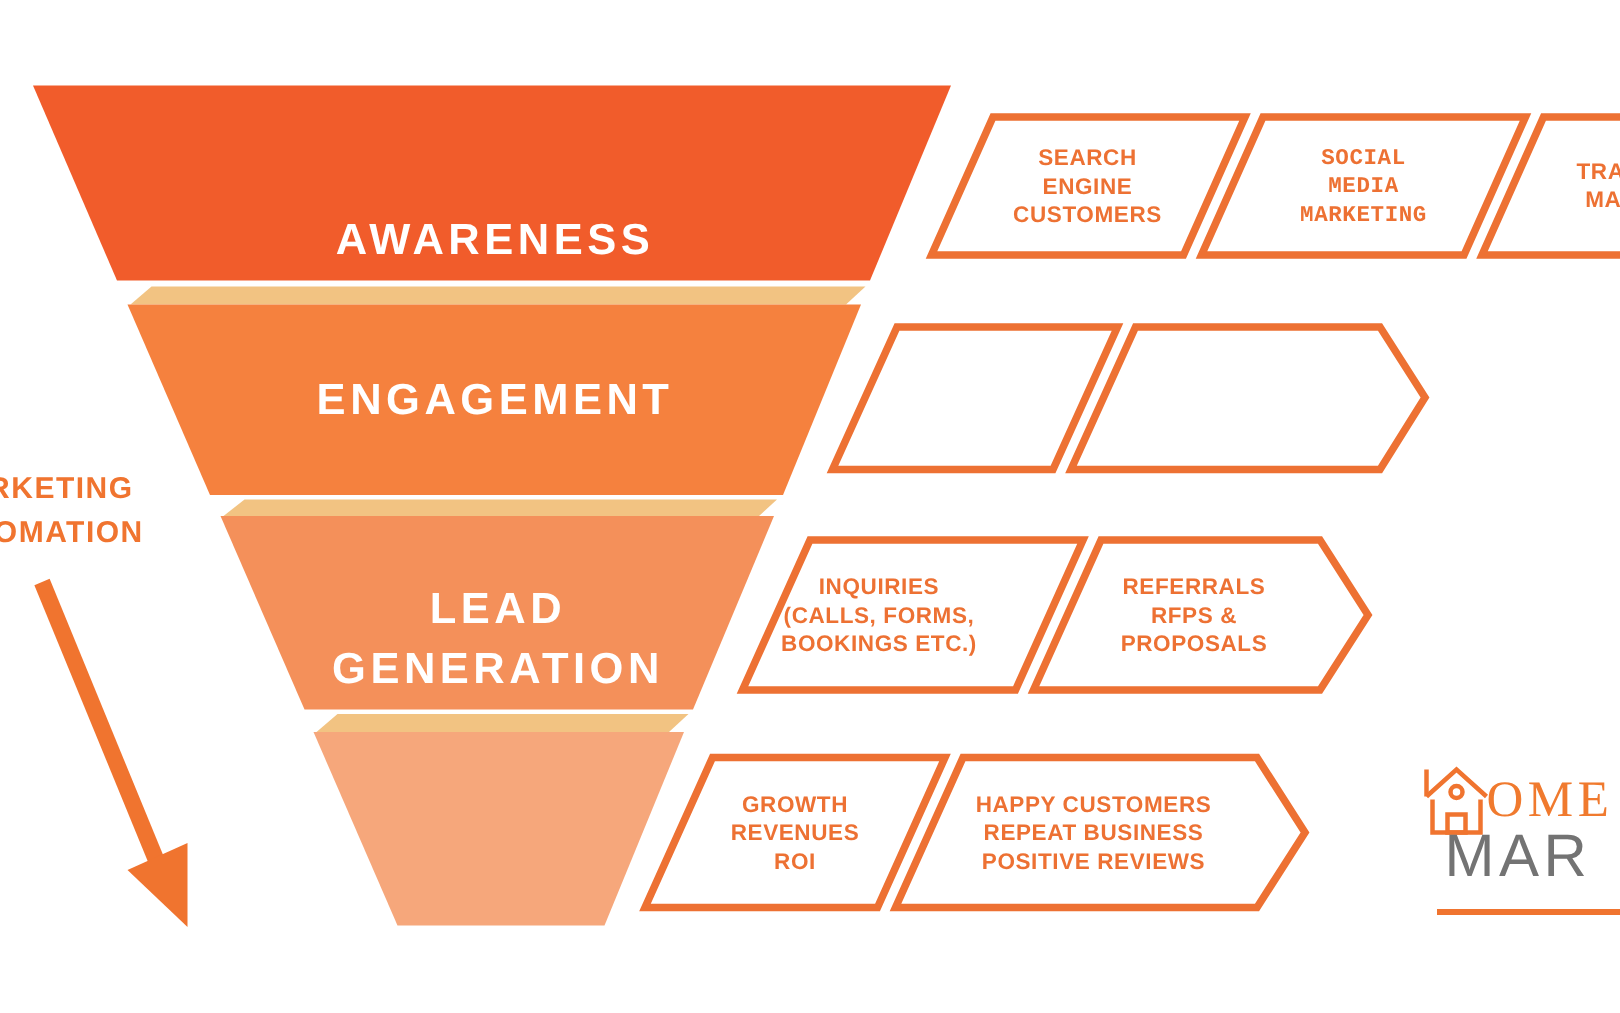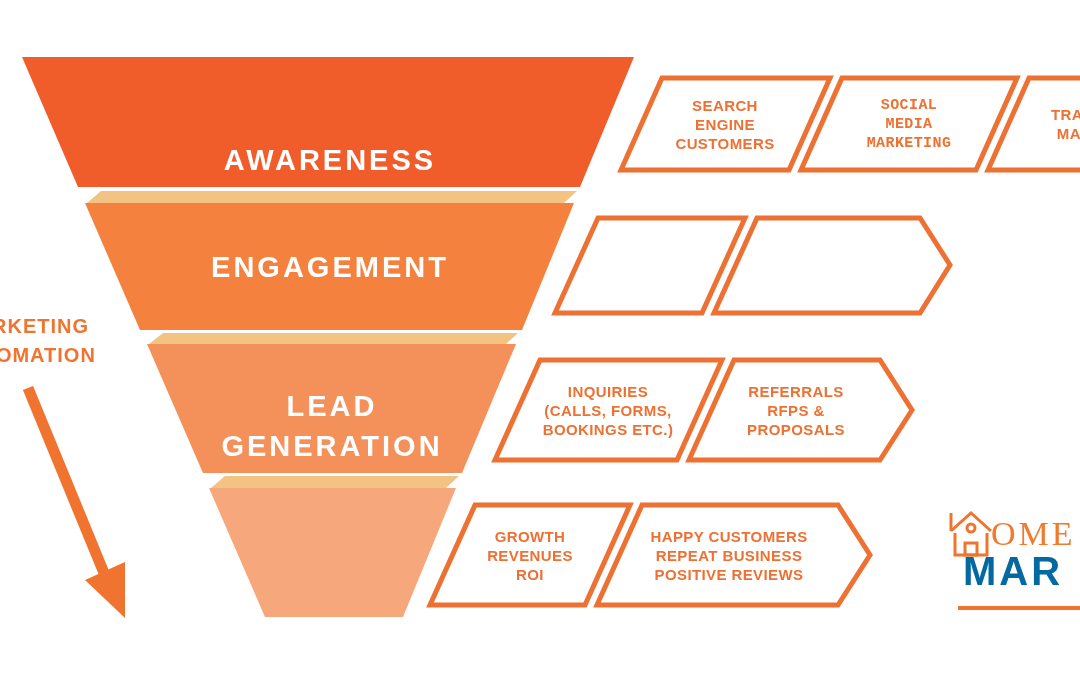--- a/index.html
+++ b/index.html
@@ -23,21 +23,21 @@
     color:#F0742F;font-weight:700;font-size:20px;letter-spacing:1px;
     text-align:center;white-space:pre-line;line-height:29px;
   }
   .logo-top{
     position:absolute;left:991px;top:515px;
     color:#F07A2E;font-weight:400;font-size:34px;letter-spacing:3px;
     font-family:Liberation Serif, serif;white-space:nowrap;
   }
   .logo-bottom{
     position:absolute;left:963px;top:549px;
-    color:#0369a1;font-weight:700;font-size:40px;letter-spacing:3px;
+    color:#737373;font-weight:400;font-size:40px;letter-spacing:3px;
     white-space:nowrap;
   }
   .tactic-box{fill:#ffffff;stroke-width:5;stroke-linejoin:miter;}
 </style>
 </head>
 <body>
 
 <div class="canvas">
 
   <svg class="layer" width="1080" height="675" viewBox="0 0 1080 675">
@@ -87,21 +87,21 @@
   <div class="box-label" style="left:645px;top:86px;width:160px;height:76px;">SEARCH
 ENGINE
 CUSTOMERS</div>
   <div class="box-label" style="left:829px;top:86px;width:160px;height:76px;font-family:Liberation Mono, monospace;">SOCIAL
 MEDIA
 MARKETING</div>
   <div class="box-label" style="left:1024px;top:86px;width:160px;height:76px;">TRADITIONAL
 MARKETING</div>
 
 
-  <div class="box-label" style="left:518px;top:372px;width:180px;height:76px;">INQUIRIES
+  <div class="box-label" style="left:496px;top:372px;width:180px;height:76px;">INQUIRIES
 (CALLS, FORMS,
 BOOKINGS ETC.)</div>
   <div class="box-label" style="left:716px;top:372px;width:160px;height:76px;">REFERRALS
 RFPS &amp;
 PROPOSALS</div>
 
   <div class="box-label" style="left:450px;top:517px;width:160px;height:76px;">GROWTH
 REVENUES
 ROI</div>
   <div class="box-label" style="left:629px;top:517px;width:200px;height:76px;">HAPPY CUSTOMERS

